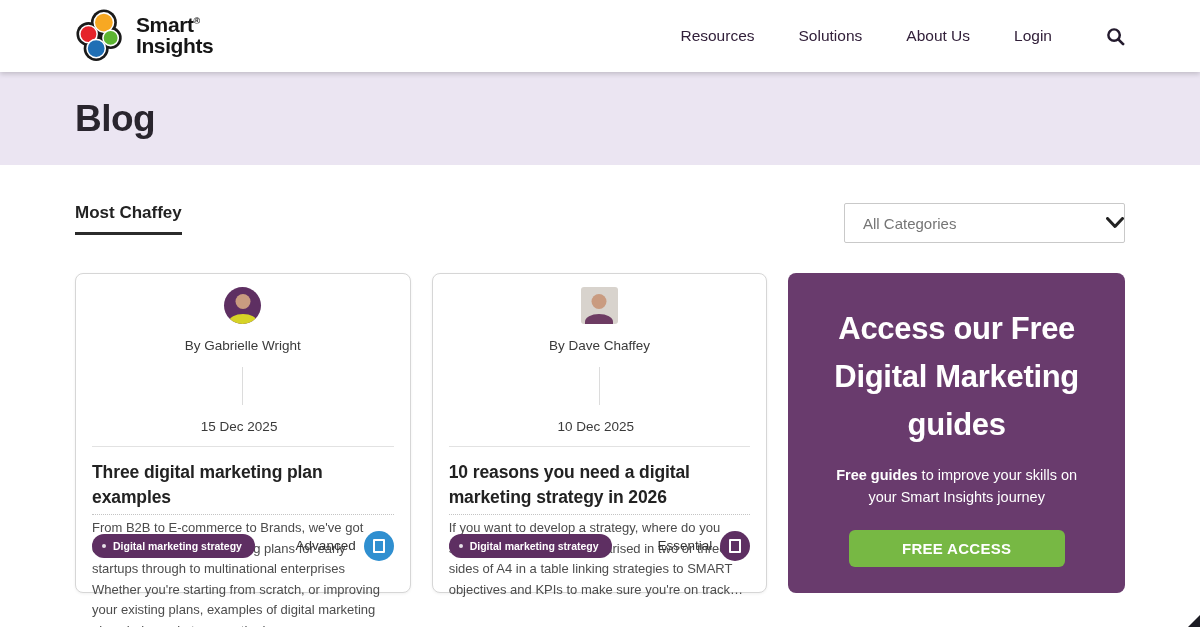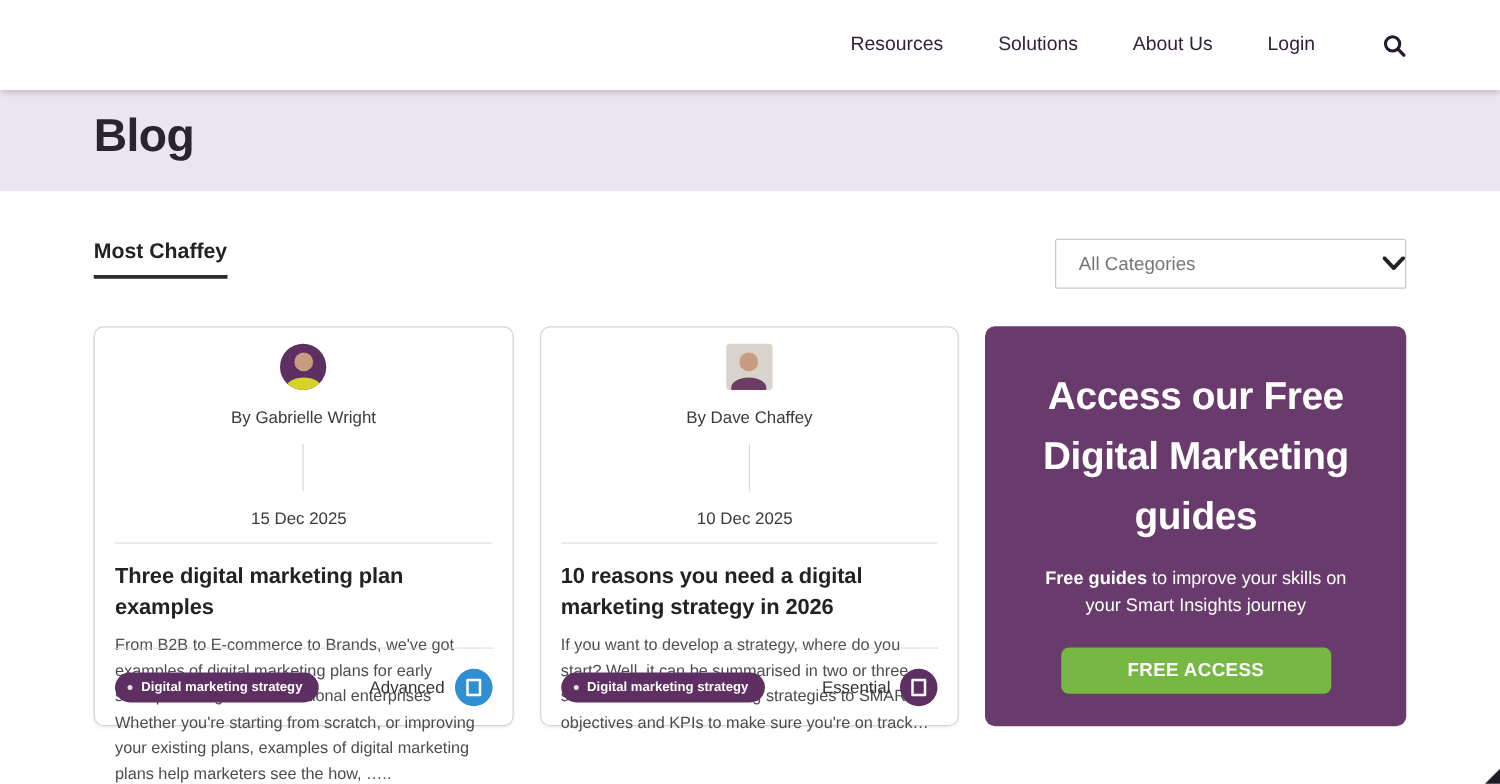--- a/index.html
+++ b/index.html
@@ -10,21 +10,21 @@
   .header { position:relative; height:72px; background:#fff; display:flex; align-items:center;
     padding:0 75px; box-shadow:0 2px 5px rgba(0,0,0,0.18); z-index:5; }
   .brand { display:flex; align-items:center; gap:9px; }
   .brand-text { font-weight:bold; font-size:21px; line-height:0.98; color:#161616; letter-spacing:-0.4px; }
   .brand-text sup { font-size:9px; font-weight:bold; }
   .nav { margin-left:auto; display:flex; align-items:center; gap:44px; }
   .nav a { text-decoration:none; color:#32203a; font-size:15.5px; cursor:pointer; }
   .search-btn { margin-left:10px; cursor:pointer; display:flex; align-items:center; }
 
   
-  .banner { height:81px; background:#ebe5f2; display:flex; padding:16px 75px; }
+  .banner { height:93px; background:#ebe5f2; display:flex; align-items:center; padding:16px 75px; }
   .banner h1 { font-size:37px; font-weight:bold; color:#29252e; letter-spacing:-0.5px; }
 
   
   .toolbar { width:1050px; margin:0 auto; padding-top:38px; display:flex; align-items:flex-start; }
   .tab-active { font-size:17px; font-weight:bold; color:#222; padding-bottom:9px;
     border-bottom:3px solid #2b2b2b; cursor:pointer; }
   .cat-select { margin-left:auto; width:281px; height:40px; border:1px solid #c9c9c9; border-radius:2px;
     background:#fff; display:flex; align-items:center; padding:0 0 0 18px; cursor:pointer; }
   .cat-select span { font-size:15px; color:#757575; }
   .cat-select svg { margin-left:auto; }
@@ -41,21 +41,21 @@
     width:15px; height:15px; border-radius:50%; background:#c99b80; }
   .av-body { position:absolute; left:50%; bottom:-6px; transform:translateX(-50%);
     width:28px; height:16px; border-radius:50% 50% 0 0; }
   .byline { font-size:13.5px; color:#3a3a3a; flex:1; }
   .vdiv { width:1px; height:38px; background:#dcdcdc; flex:none; }
   .date { font-size:13.5px; color:#3a3a3a; width:84px; flex:none; }
   .head-rule { border:none; border-top:1px solid #e2e2e2; margin:0 16px; }
   .card-title { font-size:17.5px; font-weight:bold; color:#222; line-height:1.4;
     padding:13px 16px 0; letter-spacing:-0.1px; }
   .card-excerpt { font-size:13px; color:#4c4c4c; line-height:1.58; padding:9px 16px 0; }
-  .card-foot { position:absolute; left:16px; right:16px; bottom:0; height:62px;
+  .card-foot { position:absolute; left:16px; right:16px; bottom:16px; height:62px;
     border-top:1px dotted #c4c4c4; display:flex; align-items:center; }
   .tag-pill { display:flex; align-items:center; gap:7px; color:#fff; font-size:10.5px; font-weight:bold;
     padding:6px 13px 6px 10px; border-radius:12px; cursor:pointer; }
   .tag-dot { width:4px; height:4px; border-radius:50%; background:rgba(255,255,255,0.85); }
   .level { margin-left:auto; display:flex; align-items:center; gap:8px; }
   .level-label { font-size:13.5px; color:#333; }
   .level-icon { width:30px; height:30px; border-radius:50%; display:flex; align-items:center; justify-content:center; }
   .level-icon i { display:block; width:12px; height:14px; border:2.5px solid #fff; border-radius:1px; background:transparent; }
 
   
@@ -67,20 +67,36 @@
     color:#fff; font-family:"Liberation Sans",sans-serif; font-size:15px; font-weight:bold;
     letter-spacing:0.3px; cursor:pointer; }
 
   .corner-widget { position:fixed; right:0; bottom:0; width:0; height:0;
     border-left:12px solid transparent; border-bottom:12px solid #1c1c24; }
 </style>
 </head>
 <body>
 
 <div class="header">
+  <div class="brand">
+    <svg width="52" height="54" viewBox="0 0 54 56">
+      <circle cx="30" cy="14" r="13.5" fill="#1a1a1a"></circle>
+      <circle cx="14" cy="26" r="12.5" fill="#1a1a1a"></circle>
+      <circle cx="37" cy="30" r="11.5" fill="#1a1a1a"></circle>
+      <circle cx="22" cy="41" r="13" fill="#1a1a1a"></circle>
+      <circle cx="30" cy="14" r="10" fill="#f7a823" stroke="#fff" stroke-width="1.6"></circle>
+      <circle cx="14" cy="26" r="9" fill="#e5232a" stroke="#fff" stroke-width="1.6"></circle>
+      <circle cx="37" cy="30" r="8" fill="#5cb531" stroke="#fff" stroke-width="1.6"></circle>
+      <circle cx="22" cy="41" r="9.5" fill="#1f6fb5" stroke="#fff" stroke-width="1.6"></circle>
+    </svg>
+    <div class="brand-text">
+      <span>Smart</span><sup>®</sup><br>
+      <span>Insights</span>
+    </div>
+  </div>
   <div class="nav">
     <a>Resources</a>
     <a>Solutions</a>
     <a>About Us</a>
     <a>Login</a>
     <span class="search-btn">
       <svg width="19" height="19" viewBox="0 0 20 20" fill="none">
         <circle cx="8.5" cy="8.5" r="6" stroke="#241b2e" stroke-width="2.6"></circle>
         <line x1="13" y1="13" x2="18" y2="18" stroke="#241b2e" stroke-width="2.8" stroke-linecap="round"></line>
       </svg>

